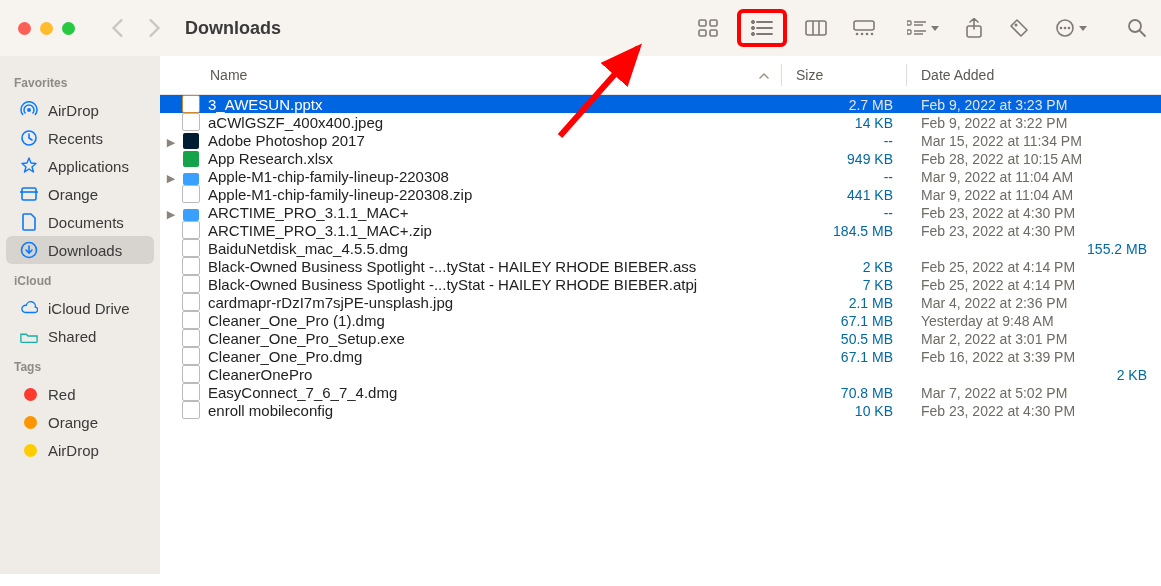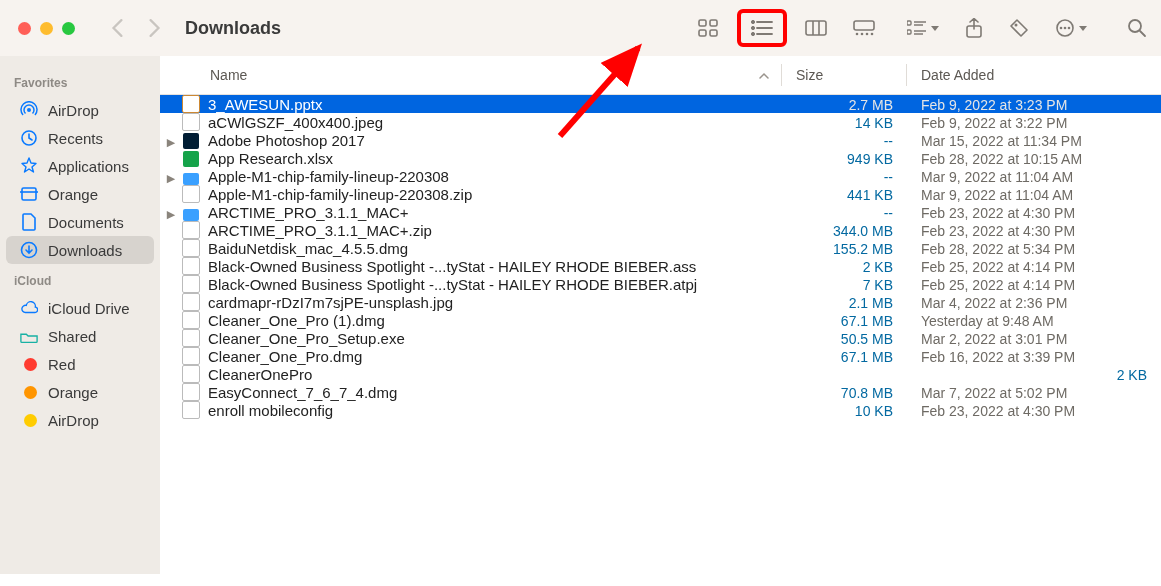--- a/index.html
+++ b/index.html
@@ -237,20 +237,21 @@
         <span>iCloud Drive</span>
       </div>
       <div class="sb-item">
         <span class="sb-icon" style="color: rgb(23, 177, 164);">
           <svg width="20" height="14" viewBox="0 0 20 14">
             <path d="M1 5h6l2 2h10v6a1 1 0 0 1-1 1H2a1 1 0 0 1-1-1V5z" fill="none" stroke="currentColor" stroke-width="1.5"></path>
           </svg>
         </span>
         <span>Shared</span>
       </div>
+      <div class="sb-header">Tags</div>
       <div class="sb-item">
         <span class="sb-icon">
           <span class="tag-dot" style="background: rgb(255, 59, 48);"></span>
         </span>
         <span>Red</span>
       </div>
       <div class="sb-item">
         <span class="sb-icon">
           <span class="tag-dot" style="background: rgb(255, 149, 0);"></span>
         </span>
@@ -342,31 +343,30 @@
           <span class="fname">ARCTIME_PRO_3.1.1_MAC+</span>
           <span class="fsize">--</span>
           <span class="fdate">Feb 23, 2022 at 4:30 PM</span>
         </div>
         <div class="row">
           <span class="disclose"></span>
           <span class="ficon">
             <span class="ic ic-zip"></span>
           </span>
           <span class="fname">ARCTIME_PRO_3.1.1_MAC+.zip</span>
-          <span class="fsize">344.0 MB</span>
+          <span class="fsize">184.5 MB</span>
           <span class="fdate">Feb 23, 2022 at 4:30 PM</span>
         </div>
         <div class="row">
           <span class="disclose"></span>
           <span class="ficon">
             <span class="ic ic-dmg"></span>
           </span>
           <span class="fname">BaiduNetdisk_mac_4.5.5.dmg</span>
           <span class="fsize">155.2 MB</span>
-          <span class="fdate">Feb 28, 2022 at 5:34 PM</span>
         </div>
         <div class="row">
           <span class="disclose"></span>
           <span class="ficon">
             <span class="ic ic-txt"></span>
           </span>
           <span class="fname">Black-Owned Business Spotlight -...tyStat - HAILEY RHODE BIEBER.ass</span>
           <span class="fsize">2 KB</span>
           <span class="fdate">Feb 25, 2022 at 4:14 PM</span>
         </div>

